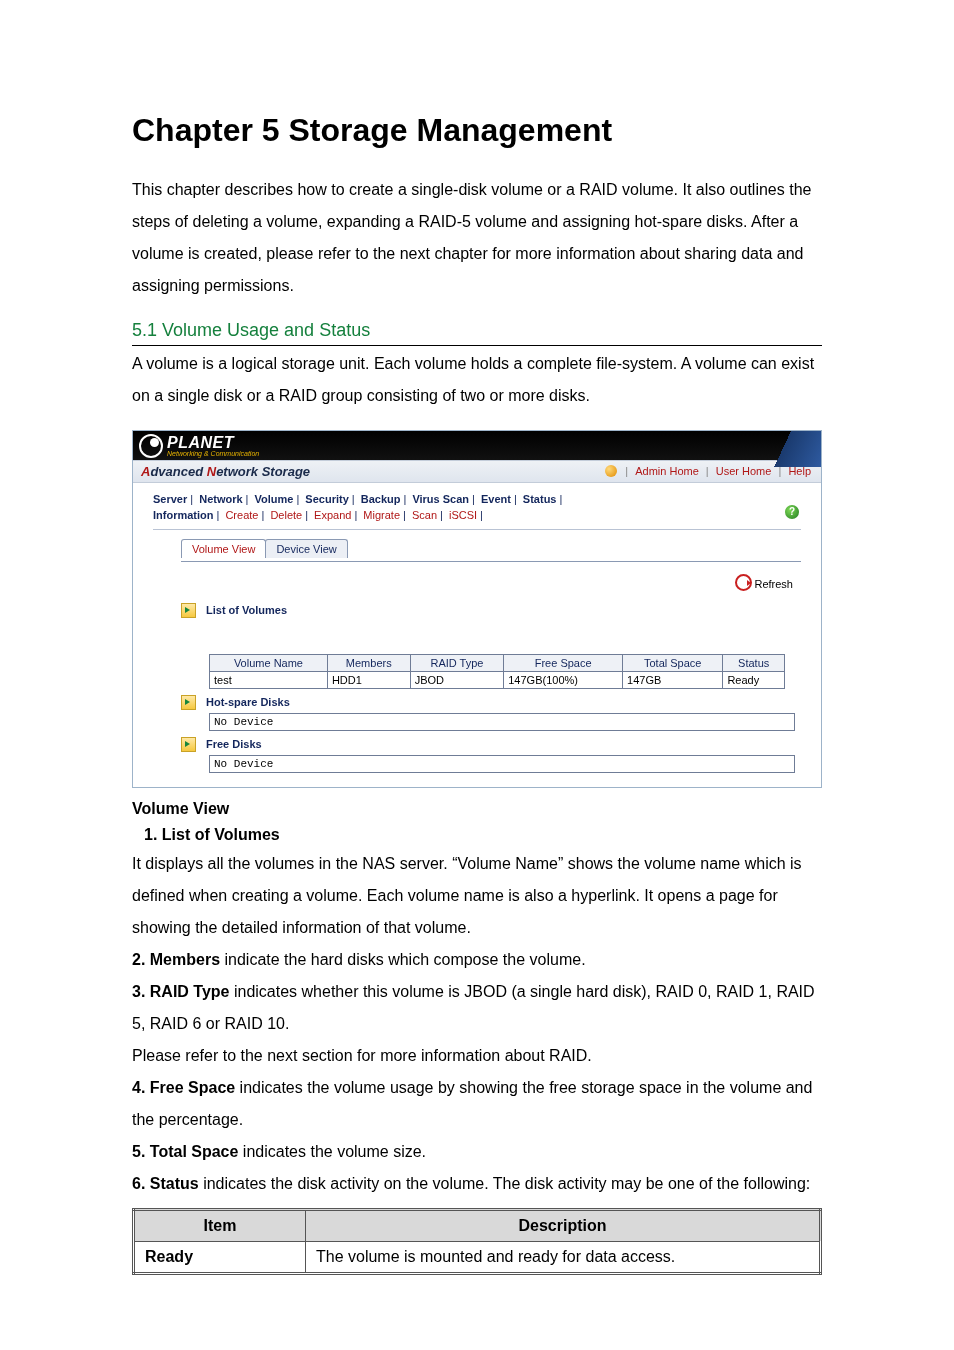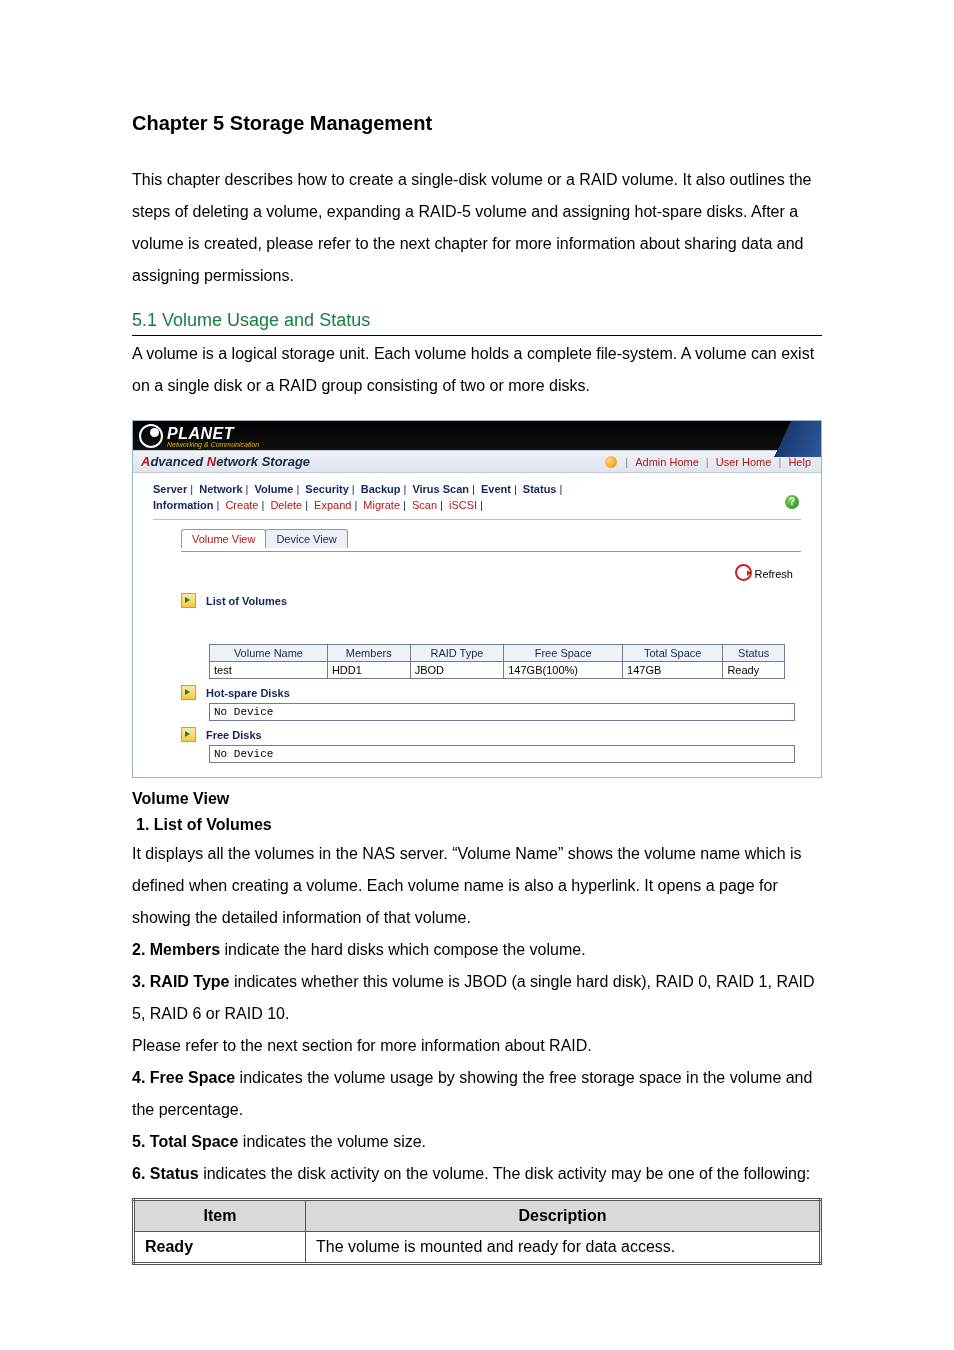--- a/index.html
+++ b/index.html
@@ -8,23 +8,23 @@
     background: #fff;
     font-family: Arial, Helvetica, sans-serif;
     color: #000;
     width: 954px;
   }
   .page {
     padding: 110px 132px 80px 132px;
     width: 690px;
   }
   h1.chapter {
-    font-size: 20px;
+    font-size: 32px;
     font-weight: bold;
-    margin: 0 0 28px 0;
+    margin: 0 0 22px 0;
     line-height: 1.3;
   }
   p.body {
     font-size: 16px;
     line-height: 2.0;
     margin: 0 0 18px 0;
   }
   h2.section {
     font-size: 18px;
     color: #15803d;
@@ -134,21 +134,21 @@
     border:1px solid #6f7c96; padding:2px 4px; text-align:left;
     background:#fff;
   }
   table.ss-table th{ background:#eef1f6; font-weight:normal; color:#13265c; text-align:center;}
   .ss-mono{ font-family:"Courier New",monospace; font-size:11px;}
   .ss-nodev{
     border:1px solid #6f7c96; margin-left:56px; width:calc(100% - 72px);
     padding:2px 4px;
   }
   .subtitle{ font-weight:bold; font-size:16px; margin:12px 0 6px 0;}
-  .sub2{ font-weight:bold; font-size:16px; margin: 8px 0 4px 4px;}
+  .sub2{ font-weight:bold; font-size:16px; margin: 8px 0 4px 12px;}
   .bodyblock{ font-size:16px; line-height:2.0;}
   .bodyblock b{ font-weight:bold;}
   table.status{
     border-collapse:collapse; width:100%; margin-top:8px; font-size:16px;
     border:3px double #555;
   }
   table.status th, table.status td{
     border:1px solid #555; padding:6px 10px; text-align:left;
   }
   table.status th{ background:#d9d9d9; text-align:center; font-weight:bold;}

